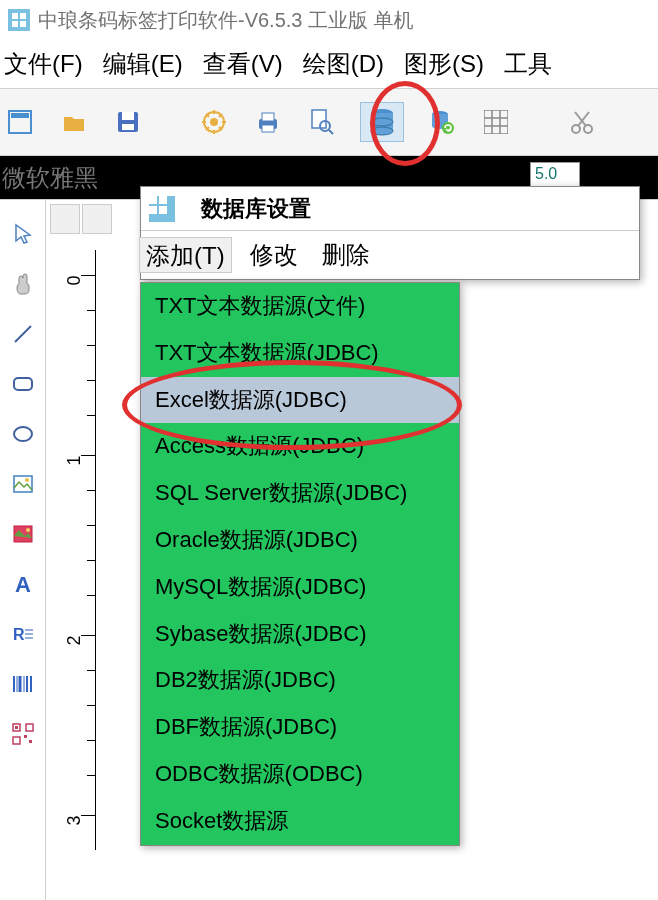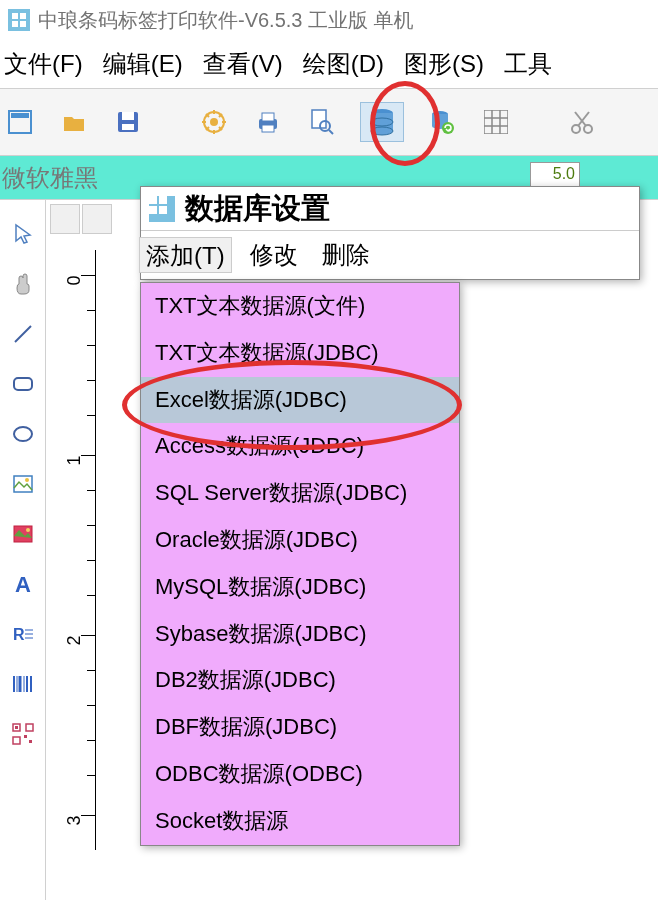--- a/index.html
+++ b/index.html
@@ -73,21 +73,21 @@
       position: absolute;
       left: 370px;
       top: -8px;
       width: 70px;
       height: 85px;
       border: 5px solid #e03030;
       border-radius: 50%;
       pointer-events: none;
     }
     .font-bar {
-      background: #5eead4;
+      background: #000000;
       border-bottom: 1px solid #d0d0d0;
       display: flex;
       align-items: center;
       padding: 4px 2px;
       height: 44px;
       gap: 4px;
     }
     .font-bar .font-name {
       font-size: 24px;
       color: #777;
@@ -174,22 +174,23 @@
       gap: 10px;
       border-bottom: 1px solid #ccc;
       height: 44px;
     }
     .dialog-title .d-icon {
       width: 26px;
       height: 26px;
       background: #7ac0e0;
     }
     .dialog-title .d-text {
-      font-size: 29px;
+      font-size: 22px;
       font-weight: bold;
+      margin-left: 16px;
     }
     .dialog-menu {
       display: flex;
       padding: 8px 4px;
       gap: 24px;
       height: 48px;
     }
     .dialog-menu .d-menu-item {
       font-size: 24px;
       cursor: pointer;
@@ -198,21 +199,21 @@
       background: #f0f0f0;
       border: 1px solid #ccc;
       padding: 2px 6px;
       margin: -2px -6px;
     }
     .dropdown-menu {
       position: absolute;
       left: 140px;
       top: 282px;
       width: 320px;
-      background: #f0abfc;
+      background: #22c55e;
       border: 1px solid #888;
       box-shadow: 2px 2px 8px rgba(0,0,0,0.3);
       z-index: 200;
     }
     .dropdown-menu .dd-item {
       padding: 8px 14px;
       font-size: 22px;
       cursor: pointer;
       line-height: 1.4;
     }
@@ -232,23 +233,22 @@
     }
     .font-size-box {
       position: absolute;
       left: 530px;
       top: 162px;
       width: 50px;
       height: 30px;
       border: 1px solid #999;
       background: #fff;
       font-size: 16px;
-      color: #4d7c0f;
+      color: #0f766e;
       padding: 2px 4px;
-      text-align: right;
     }
   </style>
 </head>
 <body>
 
 <div class="title-bar">
   <span class="app-icon">
     <svg width="14" height="14" viewBox="0 0 14 14">
         <rect x="0" y="0" width="6" height="6" fill="#fff"></rect>
         <rect x="8" y="0" width="6" height="6" fill="#fff"></rect>

